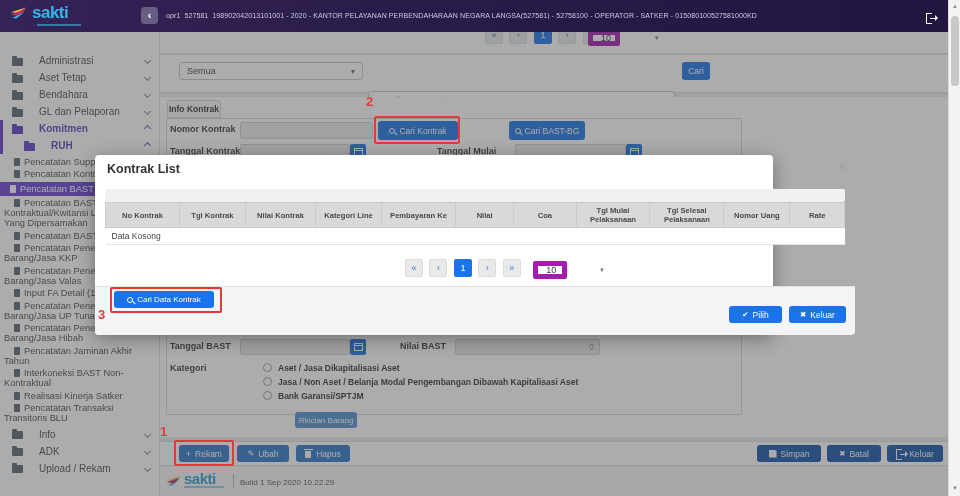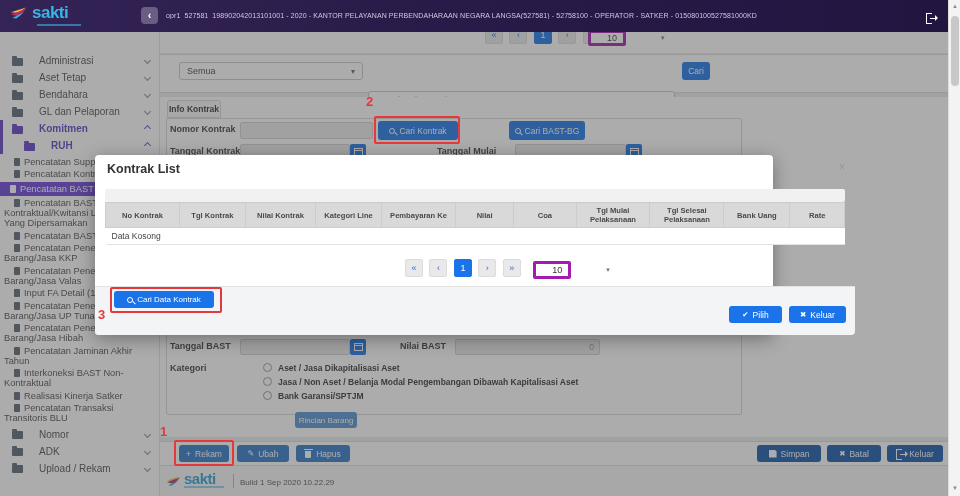--- a/index.html
+++ b/index.html
@@ -53,22 +53,22 @@
   .abs{position:absolute;}
   .whiteA{left:0;top:0;width:788px;height:21px;background:#fff;}
   .whiteB{left:0;top:22px;width:788px;height:39px;background:#fff;border-top:1px solid #ddd;border-bottom:1px solid #ddd;}
   .card{left:0;top:65px;width:788px;height:340px;background:#fff;}
   .actcard{left:0;top:409px;width:788px;height:26px;background:#fff;border-top:1px solid #ddd;}
   .mfooter{left:0;top:433px;width:788px;height:31px;background:#f7f7f7;border-top:1px solid #ddd;}
 
   .pgbtn{display:inline-block;width:18px;height:18px;background:#e9e9e9;border:1px solid #dcdcdc;border-radius:2px;
     color:#1a73e8;font-size:9px;text-align:center;line-height:16px;margin-right:2px;cursor:pointer;vertical-align:top;}
   .pgbtn.on{background:#1a73e8;color:#fff;border-color:#1a73e8;font-size:9px;}
-  .pgsel{display:inline-flex;align-items:center;justify-content:space-between;background:#fff;border:3px solid #a21caf;border-radius:2px;
-    padding:0 16px;font-size:9px;color:#333;cursor:pointer;gap:44px;}
+  .pgsel{display:inline-flex;align-items:center;justify-content:space-between;background:#fff;border:5px solid #a21caf;border-radius:2px;
+    padding:0 8px;font-size:9px;color:#333;cursor:pointer;gap:44px;}
 
   .sel{background:#fff;border:1px solid #c9c9c9;border-radius:3px;display:flex;align-items:center;justify-content:space-between;
     padding:0 7px;font-size:9px;color:#444;cursor:pointer;}
   .inp{background:#fff;border:1px solid #c9c9c9;border-radius:3px;padding:0 7px;font-size:9px;color:#333;}
   .inp::placeholder{color:#9a9a9a;}
   .ro{background:#ececec;border:1px solid #cfcfcf;border-radius:2px;}
   .blue{background:#1a73e8;color:#fff;border:none;border-radius:3px;font-size:8.5px;display:inline-flex;align-items:center;justify-content:center;cursor:pointer;}
   .navy{background:#1356a8;color:#fff;border:none;border-radius:3px;font-size:8.5px;display:inline-flex;align-items:center;justify-content:center;cursor:pointer;}
   .steel{background:#2e77c9;color:#fff;border:none;border-radius:3px;font-size:8.5px;display:inline-flex;align-items:center;justify-content:center;cursor:pointer;}
 
@@ -162,21 +162,21 @@
     <div class="sfile"><span class="file-ic"></span><span>Pencatatan Penerimaan Barang/Jasa Valas</span></div>
     <div class="sfile"><span class="file-ic"></span><span>Input FA Detail (1</span></div>
     <div class="sfile"><span class="file-ic"></span><span>Pencatatan Penerimaan Barang/Jasa UP Tunai</span></div>
     <div class="sfile"><span class="file-ic"></span><span>Pencatatan Penerimaan Barang/Jasa Hibah</span></div>
     <div class="sfile"><span class="file-ic"></span><span>Pencatatan Jaminan Akhir Tahun</span></div>
     <div class="sfile"><span class="file-ic"></span><span>Interkoneksi BAST Non-Kontraktual</span></div>
     <div class="sfile"><span class="file-ic"></span><span>Realisasi Kinerja Satker</span></div>
     <div class="sfile"><span class="file-ic"></span><span>Pencatatan Transaksi Transitoris BLU</span></div>
     <div class="sf">
         <span class="fold-ic"></span>
-        <span class="sp">Nomor</span>
+        <span class="sp">Info</span>
         <i class="chev"></i>
       </div>
     <div class="sf">
         <span class="fold-ic"></span>
         <span class="sp">ADK</span>
         <i class="chev"></i>
       </div>
     <div class="sf">
         <span class="fold-ic"></span>
         <span class="sp">Upload / Rekam</span>
@@ -317,21 +317,21 @@
           <tr>
         <th>No Kontrak</th>
         <th>Tgl Kontrak</th>
         <th>Nilai Kontrak</th>
         <th>Kategori Line</th>
         <th>Pembayaran Ke</th>
         <th>Nilai</th>
         <th>Coa</th>
         <th>Tgl Mulai Pelaksanaan</th>
         <th>Tgl Selesai Pelaksanaan</th>
-        <th>Bank Uang</th>
+        <th>Nomor Uang</th>
         <th>Rate</th>
       </tr>
       <tr>
         <td colspan="11">Data Kosong</td>
       </tr>
     </tbody>
       </table>
     <div class="m-pag">
       <span class="pgbtn">«</span>
       <span class="pgbtn">‹</span>

